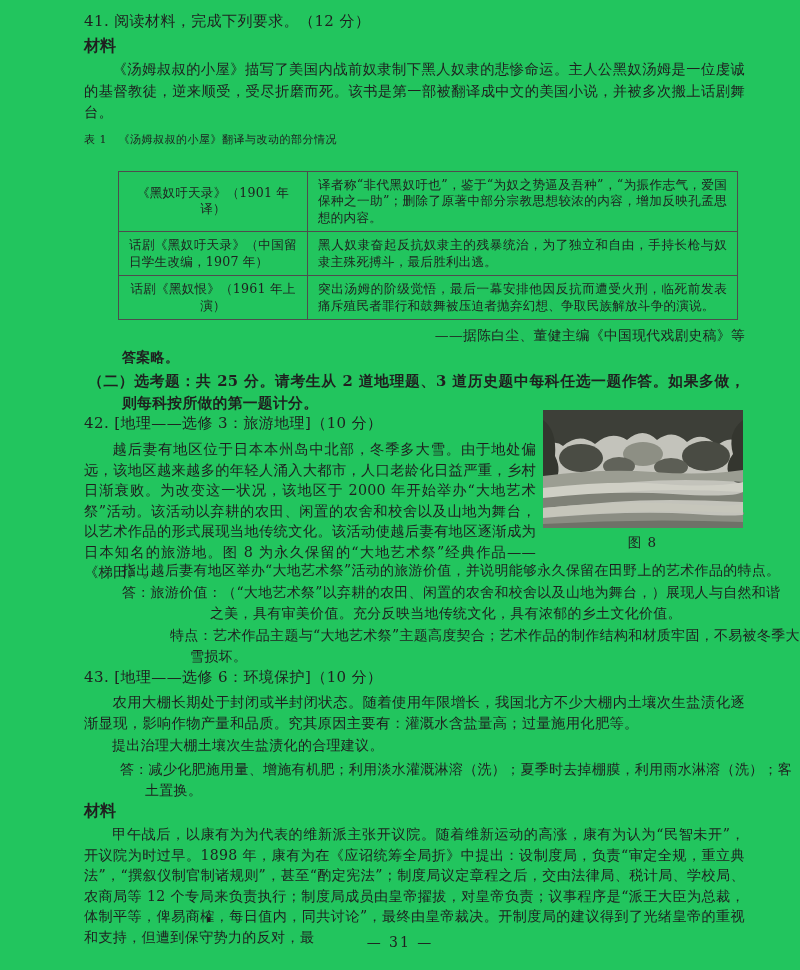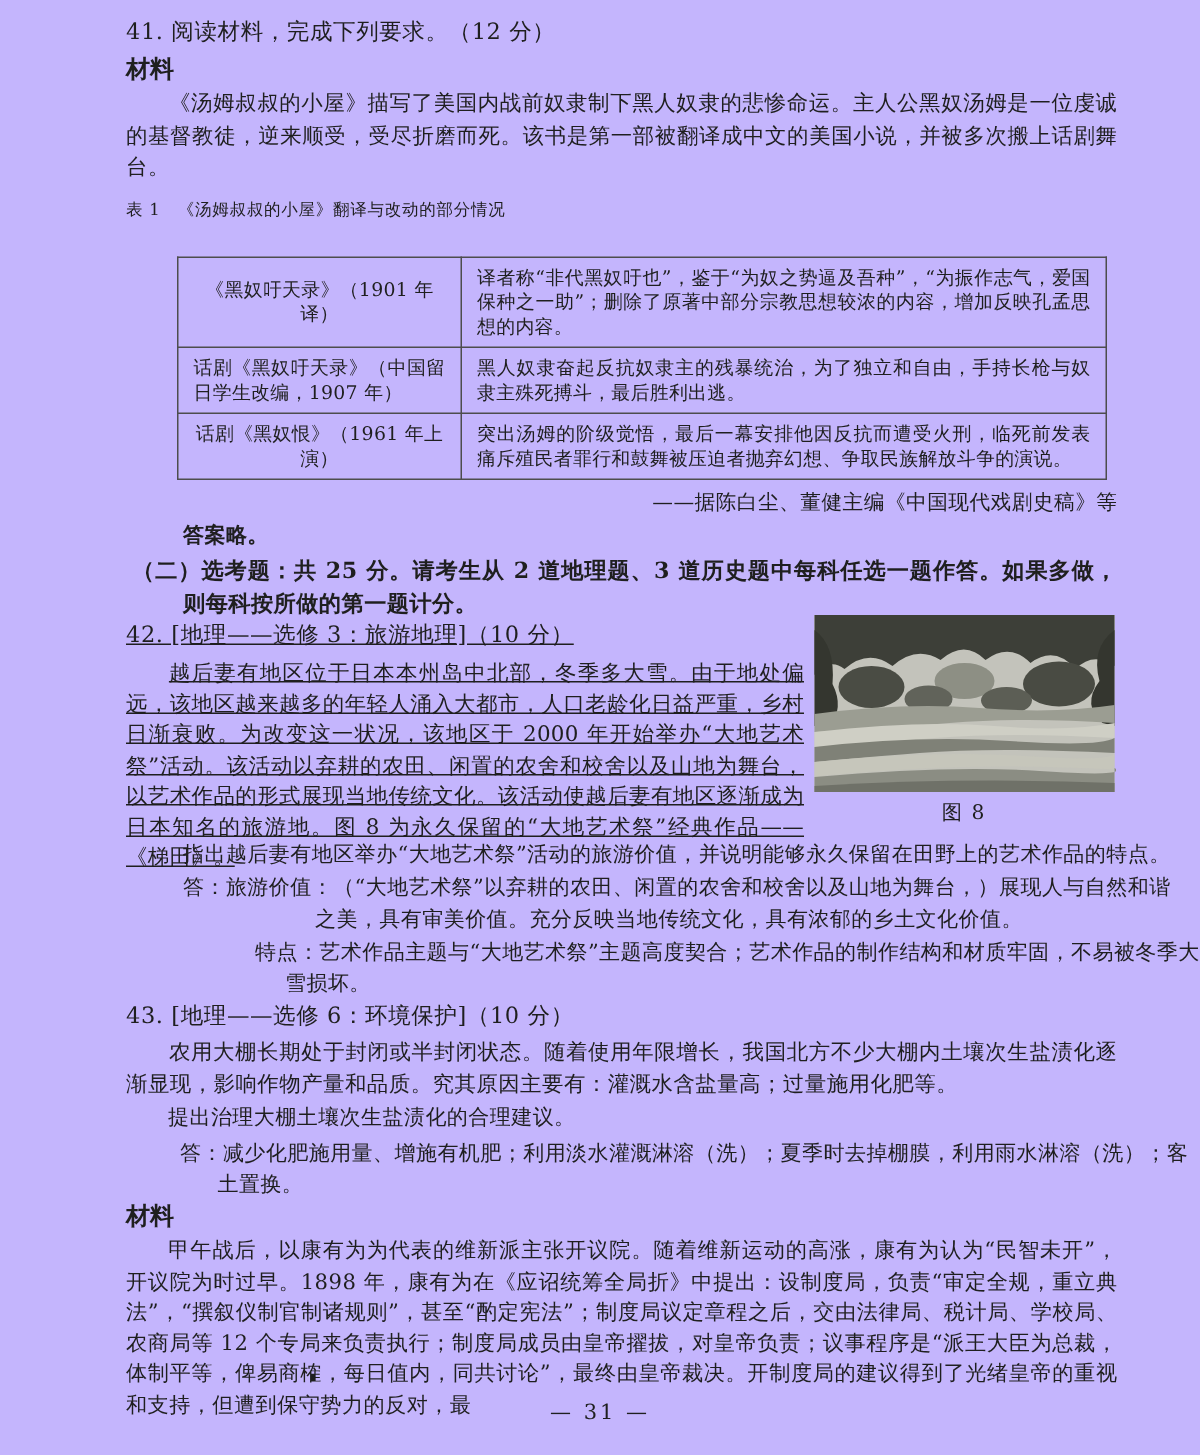--- a/index.html
+++ b/index.html
@@ -1,18 +1,18 @@
 <!DOCTYPE html>
 <html><head>
 <meta charset="utf-8">
 <style>
   html,body { margin:0; padding:0; background:#e8e8e6; }
   .page {
     position:relative; width:800px; height:970px; margin:0 auto;
-    background:#c4b5fd; color:#1f1f1f; overflow:hidden;
+    background:#22c55e; color:#1f1f1f; overflow:hidden;
     font-family:"DejaVu Serif","Liberation Serif",serif;
   }
   .blk { position:absolute; left:84px; width:661px; }
   .qhead { font-size:15px; line-height:23px; letter-spacing:0.4px; white-space:nowrap; }
   .mat-label { font-weight:bold; font-size:16px; line-height:21px; margin-top:2px; }
   .para {
     font-size:14.3px; line-height:21.5px; text-align:justify;
     text-indent:2em; letter-spacing:0.3px; margin-top:3px;
   }
   .tbl-caption { width:560px; font-size:11px; line-height:20px; margin:6px 0 21px 0; letter-spacing:0.5px; }
@@ -71,21 +71,21 @@
       </tbody>
     </table>
     <div class="source">——据陈白尘、董健主编《中国现代戏剧史稿》等</div>
     <div class="line in38 bold mt2">答案略。</div>
   </div>
 
   <div class="blk" style="top:370px;">
     <div class="sec-intro">（二）选考题：共 25 分。请考生从 2 道地理题、3 道历史题中每科任选一题作答。如果多做，则每科按所做的第一题计分。</div>
   </div>
 
-  <div class="blk q42wrap" style="top:412px;text-decoration:underline;">
+  <div class="blk q42wrap" style="top:412px;">
     <div class="qhead">42. [地理——选修 3：旅游地理]（10 分）</div>
     <div class="q42text">越后妻有地区位于日本本州岛中北部，冬季多大雪。由于地处偏远，该地区越来越多的年轻人涌入大都市，人口老龄化日益严重，乡村日渐衰败。为改变这一状况，该地区于 2000 年开始举办“大地艺术祭”活动。该活动以弃耕的农田、闲置的农舍和校舍以及山地为舞台，以艺术作品的形式展现当地传统文化。该活动使越后妻有地区逐渐成为日本知名的旅游地。图 8 为永久保留的“大地艺术祭”经典作品——《梯田》。</div>
     <div class="figure">
       <svg viewBox="0 0 200 118" aria-hidden="true">
         <rect width="200" height="118" fill="#c3c3bb"></rect>
         <rect width="200" height="12" fill="#d9d9d3"></rect>
         <path d="M0 0 H200 V34 Q186 24 174 36 Q160 20 144 32 Q130 18 114 30 Q100 16 84 30 Q68 20 52 34 Q36 22 20 36 Q10 28 0 40 Z" fill="#3d3f38"></path>
         <path d="M0 10 Q14 20 12 46 Q20 62 10 74 L0 74 Z" fill="#34362f"></path>
         <path d="M200 10 Q184 22 190 44 Q178 60 192 72 L200 74 Z" fill="#34362f"></path>
         <ellipse cx="38" cy="48" rx="22" ry="14" fill="#4a4c44"></ellipse>

